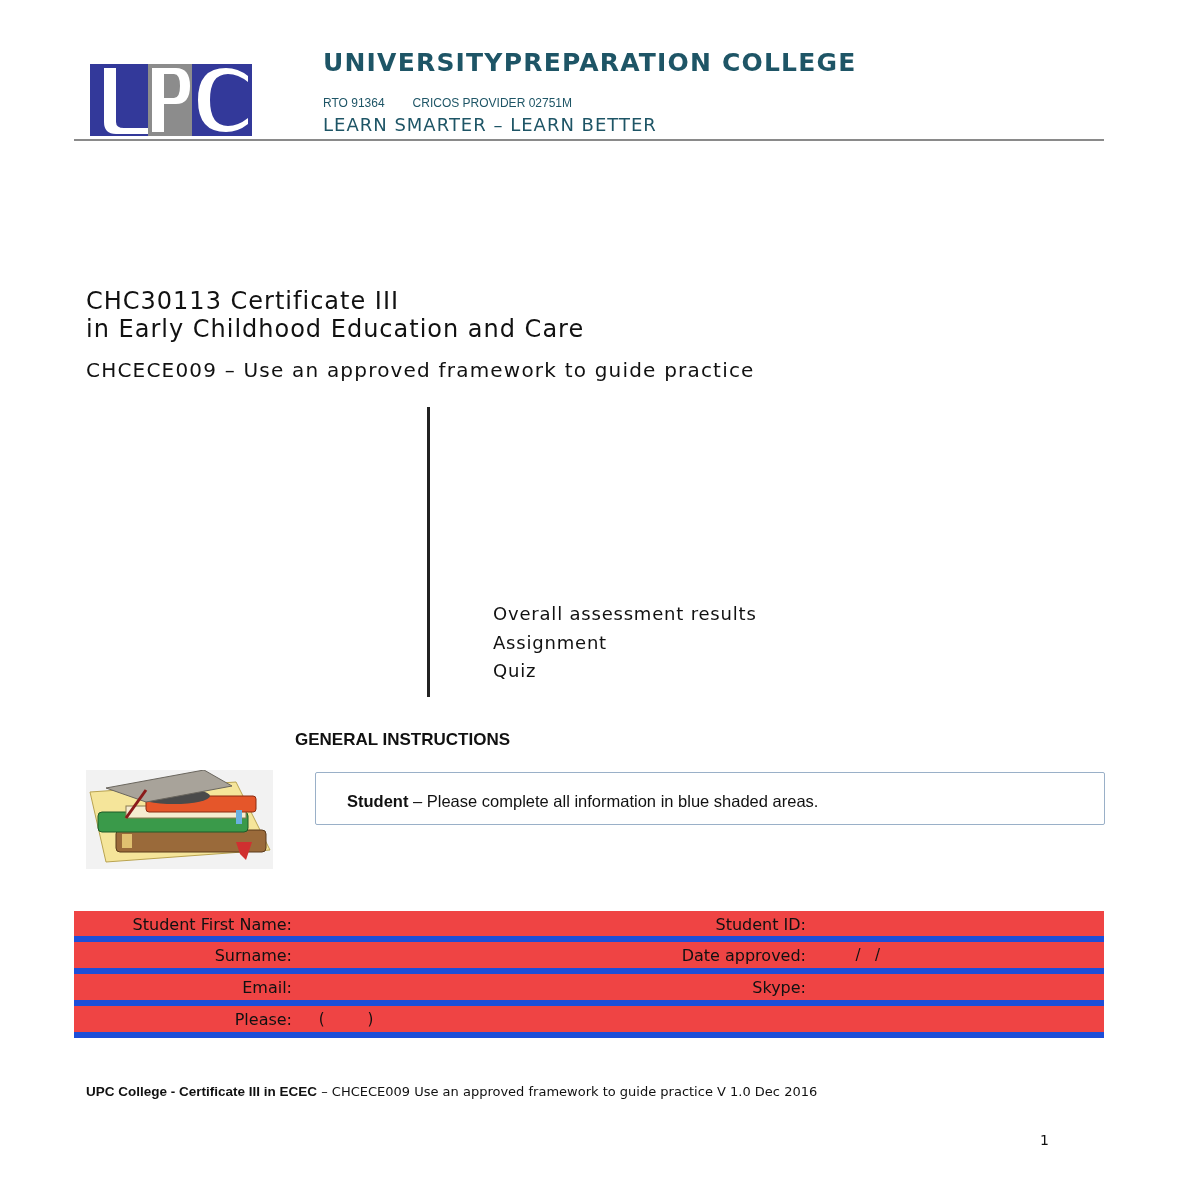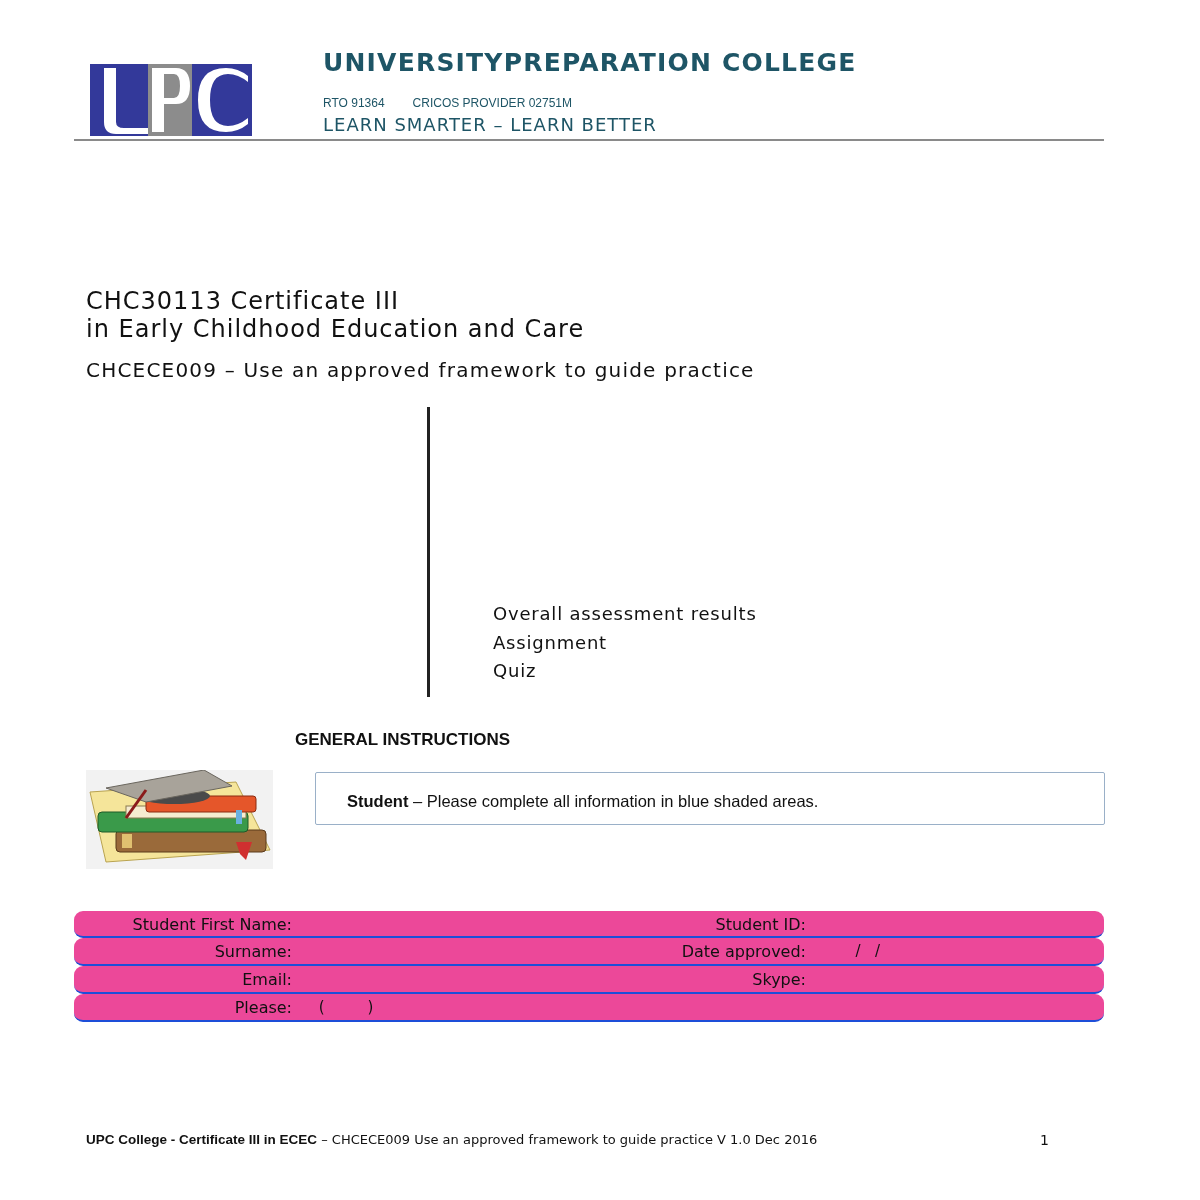--- a/index.html
+++ b/index.html
@@ -33,28 +33,28 @@
   .instr-box { left: 315px; top: 772px; width: 790px; height: 53px; border: 1.5px solid #9ab0c8;
                border-radius: 2px; box-sizing: border-box; }
   .instr-line { position: absolute; left: 31px; font-size: 16.5px; white-space: nowrap;
                 font-family: "Liberation Sans", sans-serif; }
   .instr-line b { font-weight: bold; }
   .instr-line.l1 { top: 19px; }
   .instr-line.l2 { top: 41px; }
 
   
   .form { left: 74px; top: 911px; width: 1030px; }
-  .form-row { position: relative; height: 26px; background: #ec4899; border-bottom: 2px solid #1d4ed8; margin-bottom: 0; border-radius: 9px; }
+  .form-row { position: relative; height: 26px; background: #ef4444; border-bottom: 6px solid #1d4ed8; margin-bottom: 0; }
   .form-row .lbl-l { position: absolute; right: 812px; top: 4px; font-size: 16px; white-space: nowrap; }
   .form-row .val-l { position: absolute; left: 240px; top: 4px; font-size: 15px; white-space: pre; }
   .form-row .lbl-r { position: absolute; right: 298px; top: 4px; font-size: 16px; white-space: nowrap; }
   .form-row .val-r { position: absolute; left: 772px; top: 4px; font-size: 15px; white-space: pre; }
   .form-row.r1 { height: 25px; }
 
-  .footer { left: 86px; top: 1132px; font-size: 13.5px; white-space: nowrap; font-family: "Liberation Sans", sans-serif; text-align: right; }
+  .footer { left: 86px; top: 1084px; font-size: 13.5px; white-space: nowrap; font-family: "Liberation Sans", sans-serif; text-align: right; }
   .footer b { font-weight: bold; }
   .footer .rest { font-family: "DejaVu Sans", sans-serif; font-size: 13px; }
   .page-num { left: 1040px; top: 1132px; font-size: 14px; }
 </style>
 </head>
 <body>
 
 <div class="abs logo">
   <svg width="162" height="72" viewBox="0 0 162 72">
     <rect x="0" y="0" width="58" height="72" fill="#33399a"></rect>

